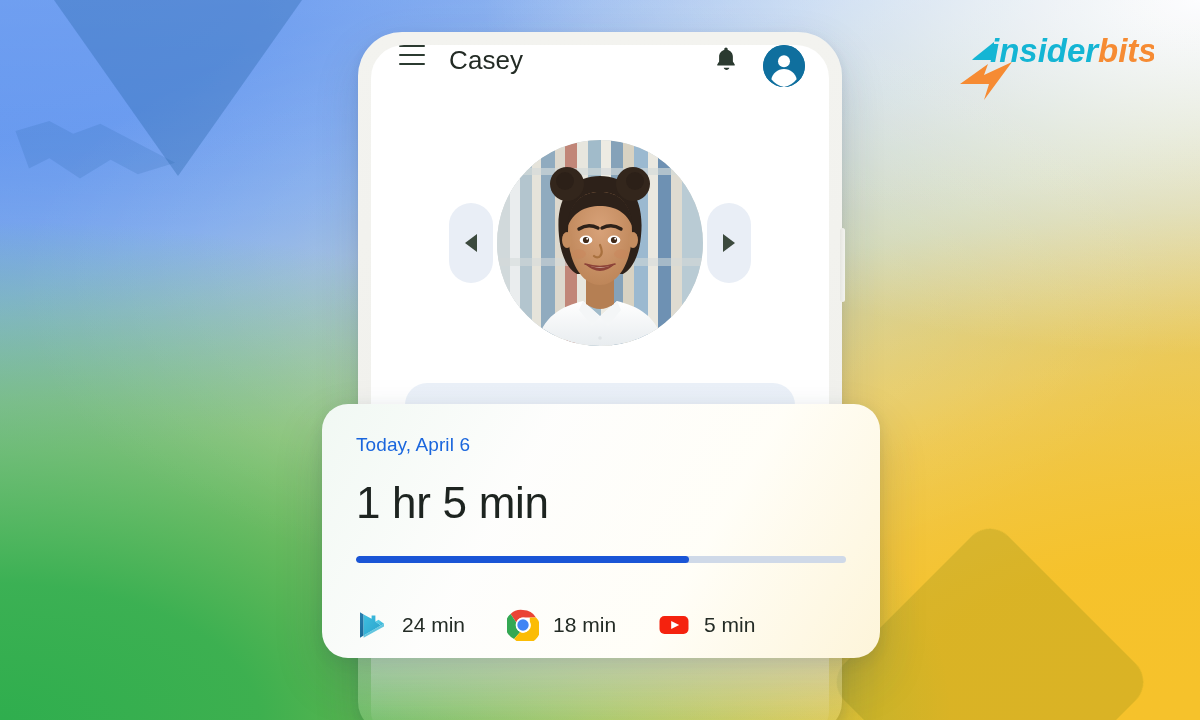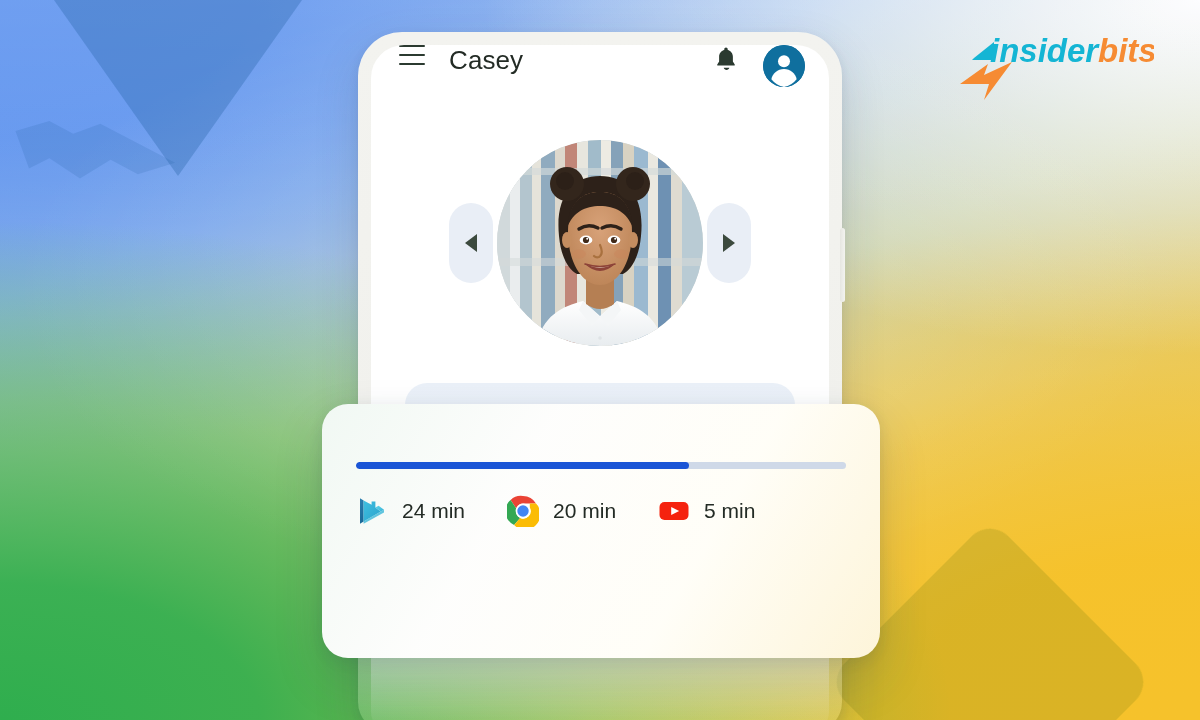--- a/index.html
+++ b/index.html
@@ -195,21 +195,21 @@
     border-radius: 4px;
     background: #cfd9e8;
     overflow: hidden;
   }
   .progress-fill {
     height: 100%;
     border-radius: 4px;
     background: #1a55d6;
   }
   .app-row {
-    margin-top: 26px;
+    margin-top: 46px;
     display: flex;
     align-items: center;
   }
   .app-item {
     display: flex; align-items: center;
     margin-right: 42px;
     cursor: pointer;
   }
   .app-icon { width: 32px; height: 32px; display: block; flex: none; }
   .app-icon svg { display: block; width: 100%; height: 100%; }
@@ -364,21 +364,23 @@
         <div class="nav-pill next">
           <span class="tri right"></span>
         </div>
       </div>
 
       <div class="ghost-card"></div>
     </div>
   </div>
 
   <div class="summary-card">
-
+    <div class="card-date" style="color: rgb(26, 102, 221);">Today, April 6</div>
+
+    <div class="card-total">1 hr 5 min</div>
 
     <div class="progress" style="background: rgb(207, 217, 232);">
       <div class="progress-fill" style="width: 68%; background: rgb(26, 85, 214);"></div>
     </div>
 
     <div class="app-row">
 
       <div class="app-item">
         <span class="app-icon">
           <svg viewBox="0 0 32 32" xmlns="http://www.w3.org/2000/svg">
@@ -409,21 +411,21 @@
         <span class="app-icon">
           <svg viewBox="0 0 32 32" xmlns="http://www.w3.org/2000/svg">
             <circle cx="16" cy="16" r="15" fill="#ffffff"></circle>
             <path d="M16 1 A15 15 0 0 1 29 8.6 L16.6 8.6 A7.4 7.4 0 0 0 9.6 13.9 L3.6 4.9 A15 15 0 0 1 16 1 Z" fill="#ea4335"></path>
             <path d="M3.6 4.9 L9.6 13.9 A7.4 7.4 0 0 0 13.2 22.9 L7.1 30 A15 15 0 0 1 3.6 4.9 Z" fill="#34a853"></path>
             <path d="M29 8.6 A15 15 0 0 1 7.1 30 L13.2 22.9 A7.4 7.4 0 0 0 22.8 12.6 L22.8 8.6 Z" fill="#fbbc05"></path>
             <circle cx="16" cy="16" r="7.4" fill="#ffffff"></circle>
             <circle cx="16" cy="16" r="5.7" fill="#4285f4"></circle>
           </svg>
         </span>
-        <span class="app-time">20 min</span>
+        <span class="app-time">18 min</span>
       </div>
 
       <div class="app-item">
         <span class="app-icon">
           <svg viewBox="0 0 32 32" xmlns="http://www.w3.org/2000/svg">
             <rect x="1.5" y="7" width="29" height="18" rx="5" fill="#f5220e"></rect>
             <path d="M13.2 12.1 L21.2 16 L13.2 19.9 Z" fill="#ffffff"></path>
           </svg>
         </span>
         <span class="app-time">5 min</span>

